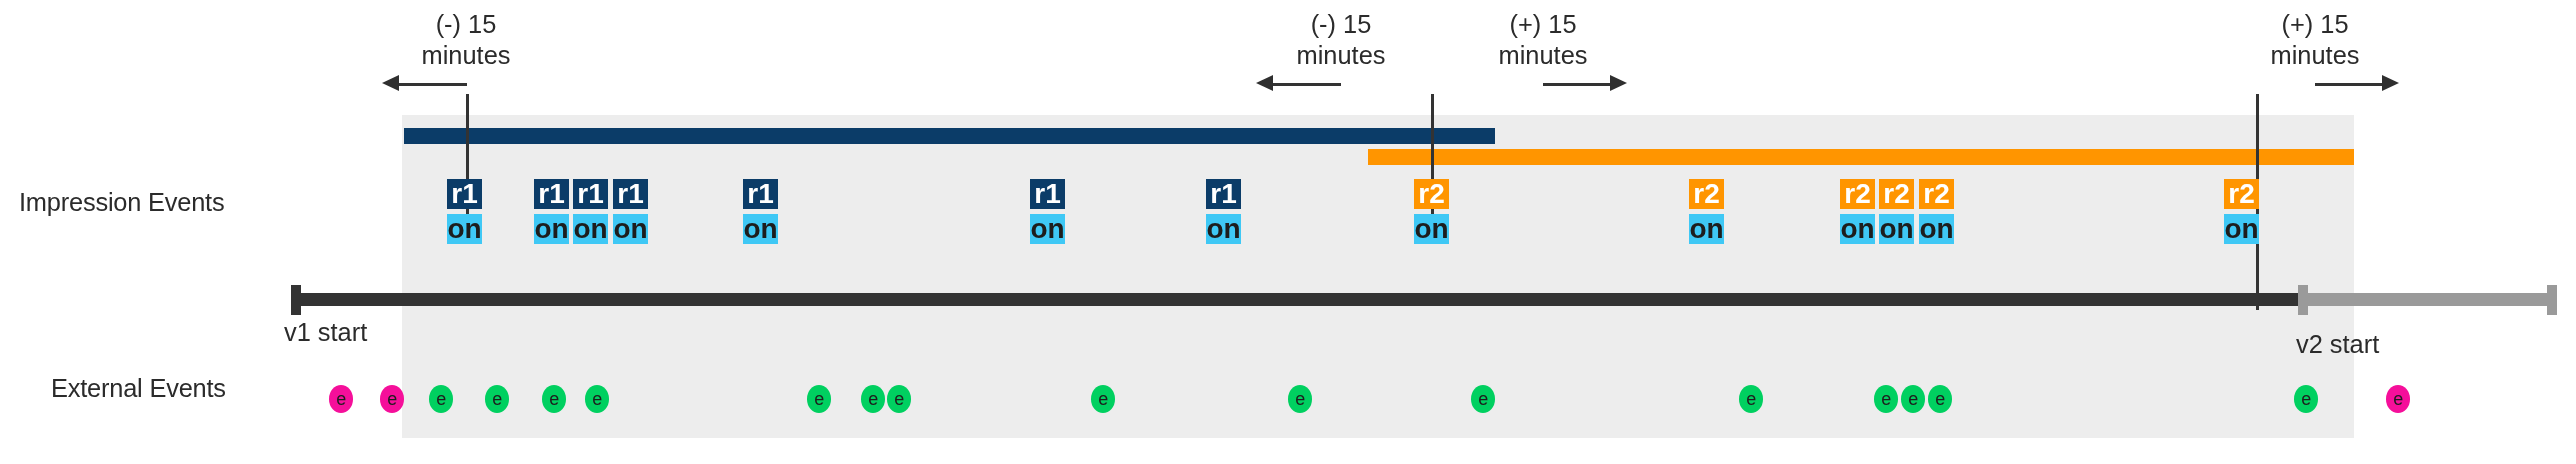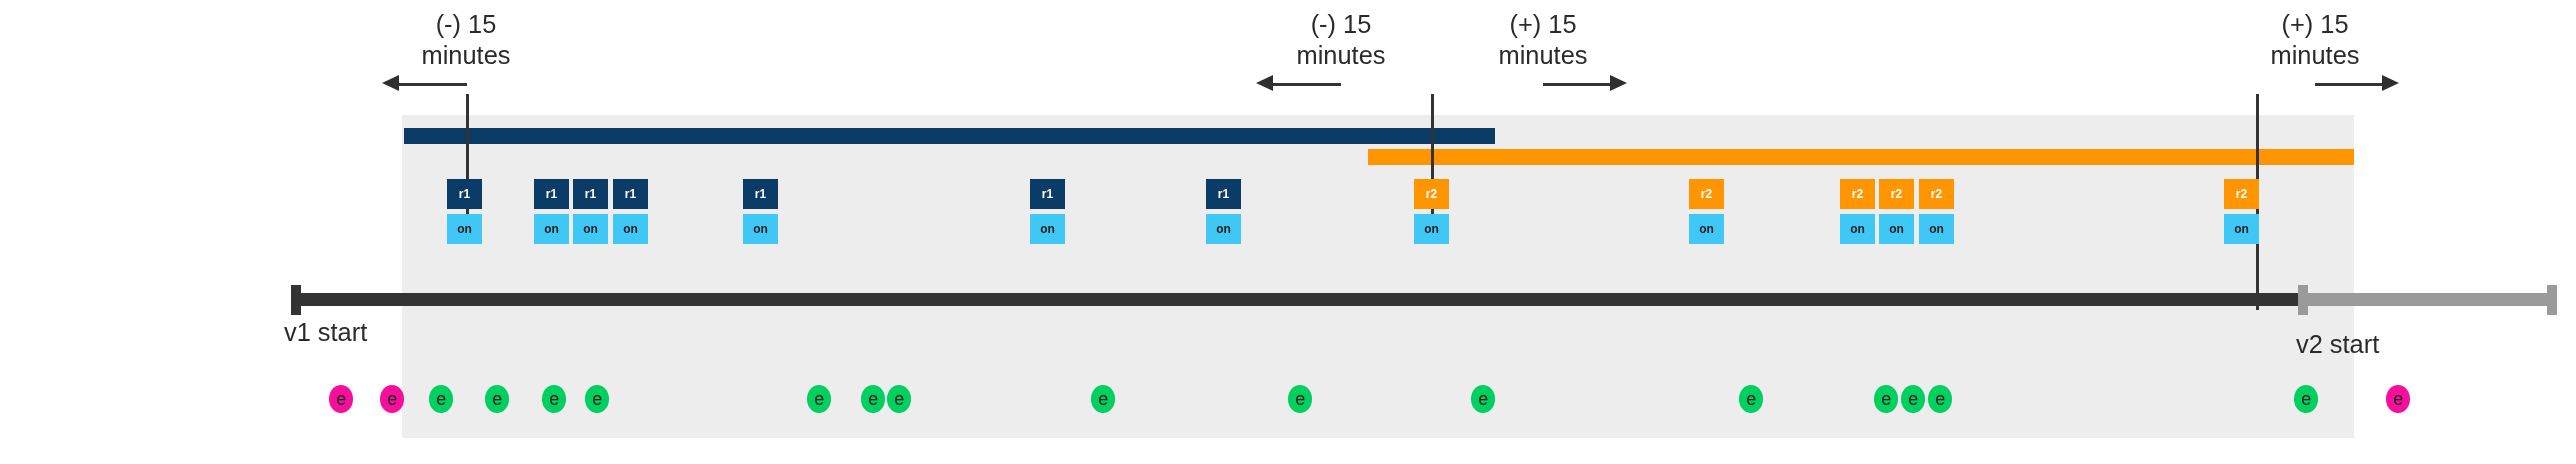--- a/index.html
+++ b/index.html
@@ -78,21 +78,21 @@
     height: 16px;
   }
 
   
   .chip {
     position: absolute;
     width: 35px;
     height: 30px;
     line-height: 30px;
     text-align: center;
-    font-size: 12px;
+    font-size: 28px;
     font-weight: 700;
     color: #ffffff;
   }
   .chip.on {
     background: #3fc8f5;
     color: #1d1d1d;
   }
 
   
   .axis-line {
@@ -126,21 +126,23 @@
   }
 </style>
 </head>
 <body>
 
 <div id="stage">
 
   <div class="shade" id="shade-top" style="left: 402px; top: 115px; width: 1952px; height: 135px; background: rgb(237, 237, 237);"></div>
   <div class="shade" id="shade-bottom" style="left: 402px; top: 250px; width: 1952px; height: 188px; background: rgb(237, 237, 237);"></div>
 
-
+  <div class="row-label" id="label-impressions" style="left:19px; top:188px;">Impression Events</div>
+
+  <div class="row-label" id="label-external" style="left:51px; top:374px;">External Events</div>
 
   <div id="layer-annotations">
       <div class="caption" style="left: 466px; top: 9.4px;">
         <div>(-) 15</div>
         <div>minutes</div>
       </div>
       <div class="hline" style="top: 83px; left: 399px; width: 68px; background: rgb(51, 51, 51);"></div>
       <div class="arrow-head arrow-left" style="top: 75px; left: 382px;"></div>
       <div class="caption" style="left: 1341px; top: 9.4px;">
         <div>(-) 15</div>

